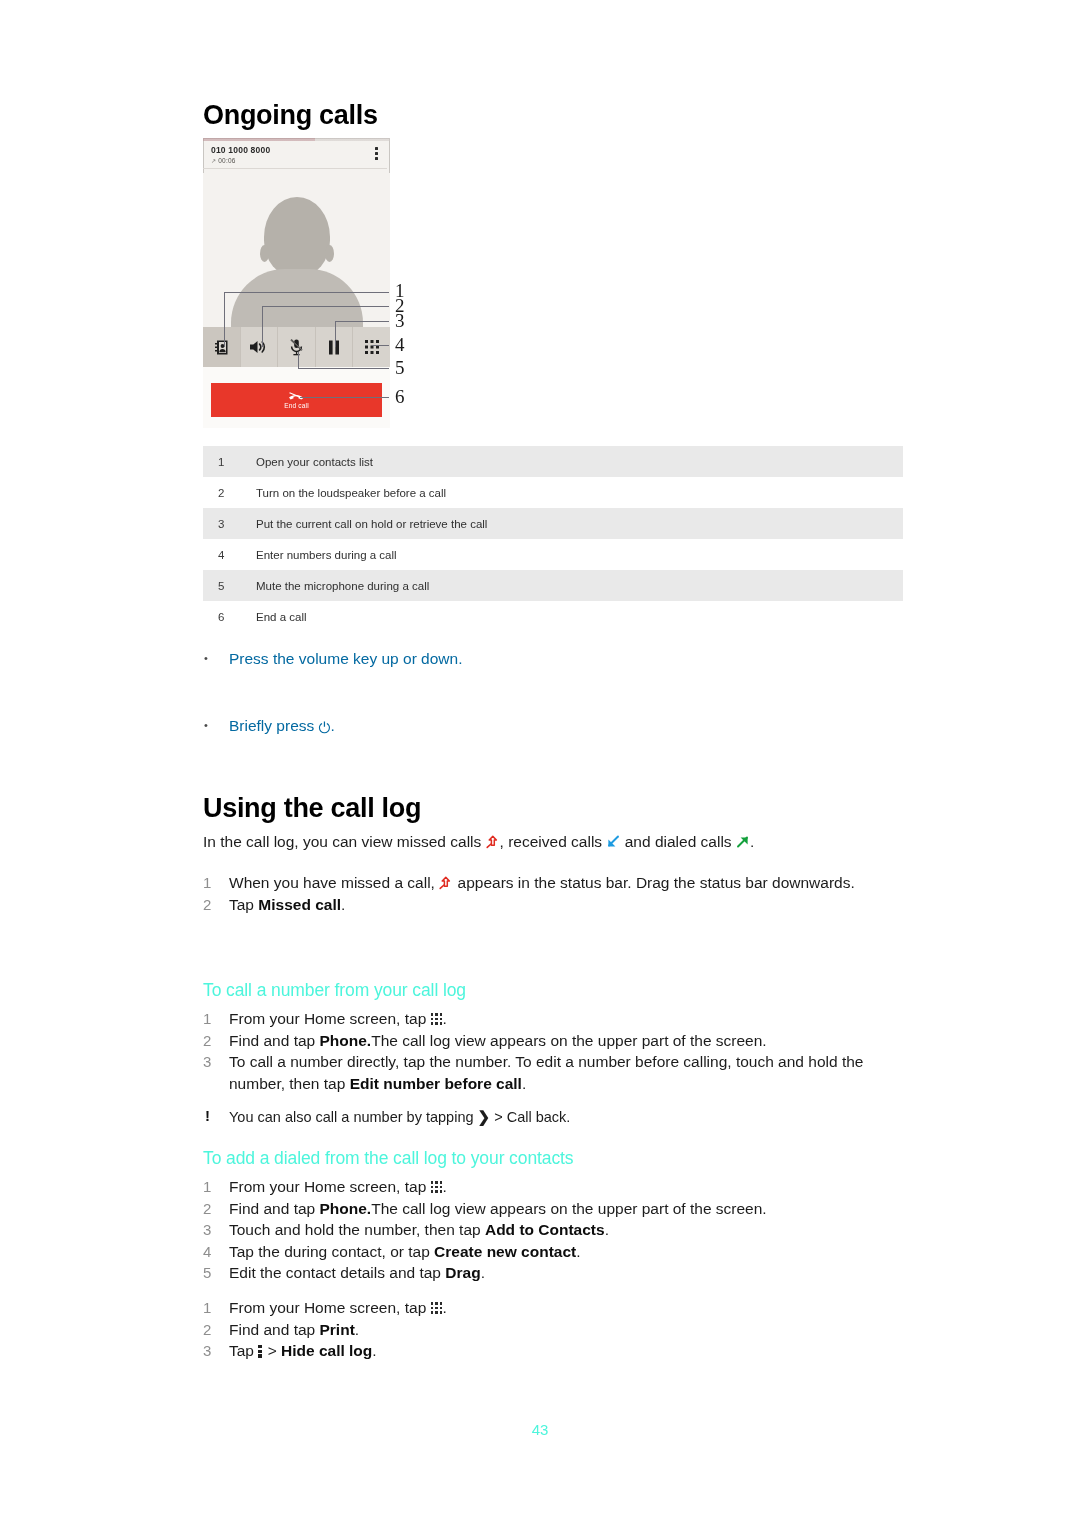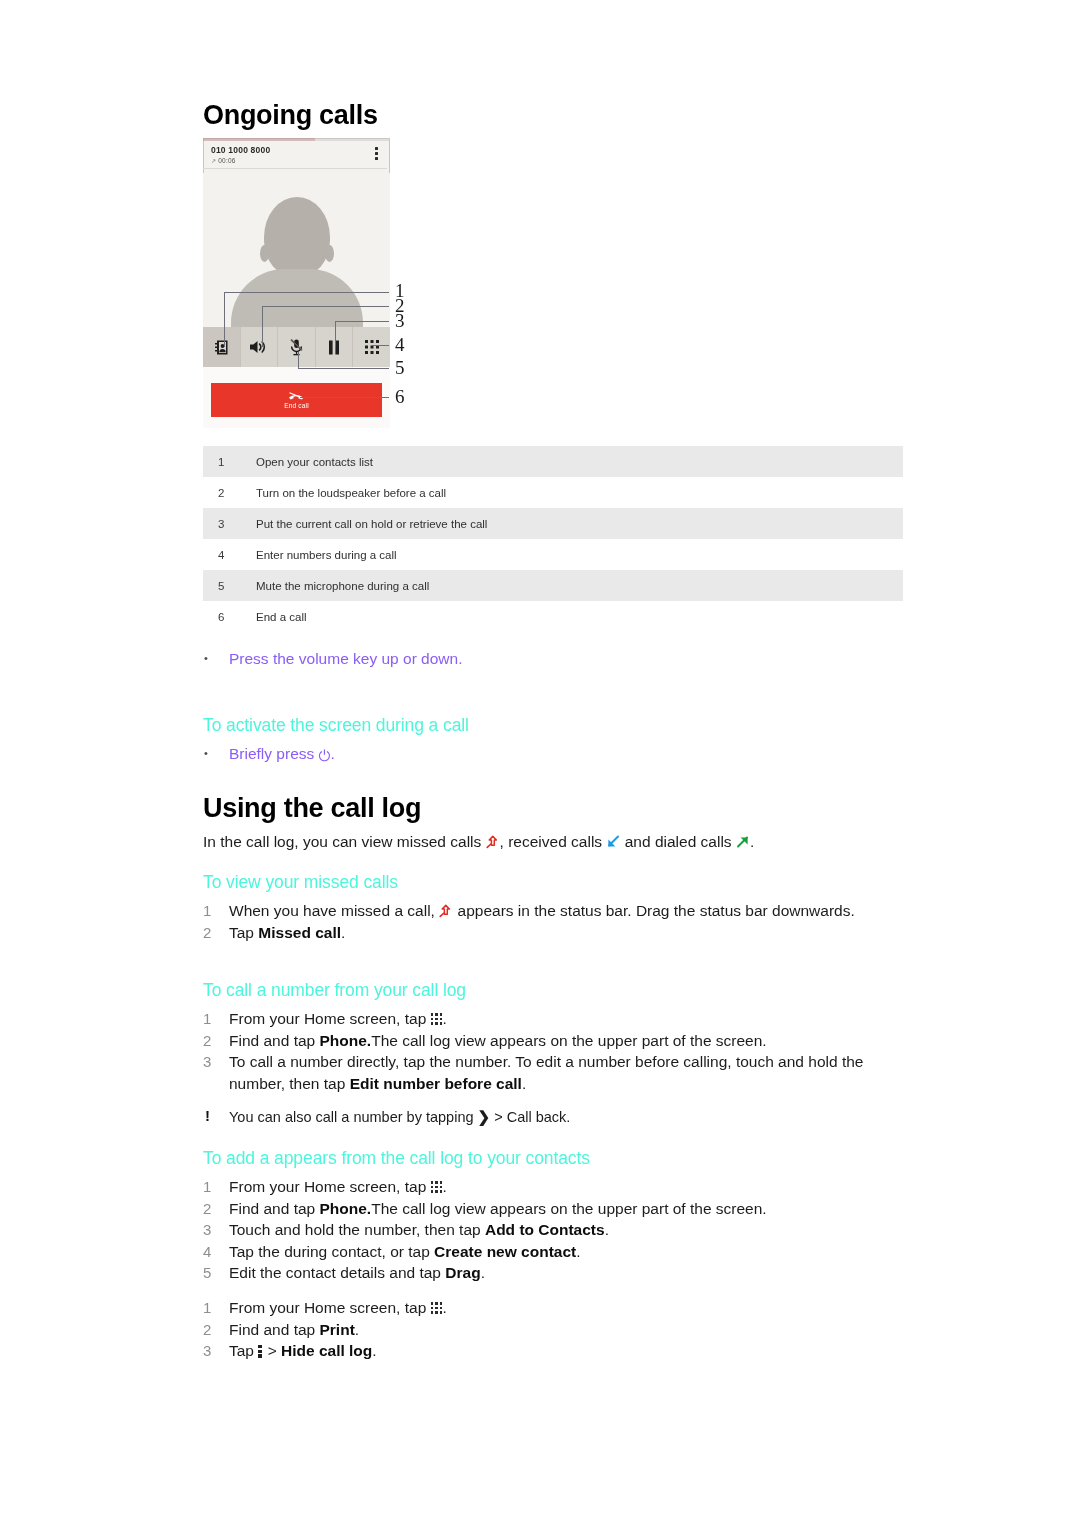--- a/index.html
+++ b/index.html
@@ -169,21 +169,21 @@
   }
   .ref-table td.num { width: 53px; padding-left: 15px; color: #3a3a3a; }
   .ref-table td.desc { padding-left: 0; }
 
   
   .proc { position: absolute; left: 203px; width: 700px; }
   .proc .h3 { margin-bottom: 7px; }
 
   .bullet-item {
     position: relative;
-    font-size: 15.5px; color: #8b5cf6;
+    font-size: 15.5px; color: #0369a1;
     line-height: 22px;
     padding-left: 26px;
     margin: 0;
   }
   .bullet-item::before {
     content: "\2022";
     position: absolute; left: 1px; top: -1px;
     font-size: 11px; color: #4a4a4a;
   }
 
@@ -395,21 +395,20 @@
           <td class="desc">End a call</td>
         </tr>
       </tbody>
   </table>
 
   <div class="proc" style="top:648px;">
     <p class="bullet-item">Press the volume key up or down.</p>
   </div>
 
   <div class="proc" style="top:715px;">
-    <div class="h3">To activate the screen during a call</div>
     <p class="bullet-item">
       <span>Briefly press</span>
       <span class="ic" style="font-size:15px;">⏻</span><span>.</span>
     </p>
   </div>
 
   <h1 id="using-call-log-heading" class="h1">Using the call log</h1>
 
   <div class="proc" style="top:831px;">
     <p style="margin:0; font-size:15.5px; line-height:22px; color:#1c1c1c;">
@@ -424,21 +423,20 @@
       </svg>
       <span>and dialed calls</span>
       <svg class="ic" width="14" height="14" viewBox="0 0 14 14">
         <path d="M2 11.5 11 2.5" stroke="#14A03C" stroke-width="1.9" stroke-linecap="round"></path>
         <path d="M11.6 9.4v-7h-7" fill="#14A03C"></path>
       </svg><span>.</span>
     </p>
   </div>
 
   <div class="proc" style="top:872px;">
-    <div class="h3">To view your missed calls</div>
     <ol class="steps">
       <li>
         <span>When you have missed a call,</span>
         <svg class="ic" width="14" height="14" viewBox="0 0 14 14">
           <path d="M6.8 1.4 10.4 5H8.3v5.2H5.4V5H3.2z" fill="none" stroke="#E02B20" stroke-width="1.5" stroke-linejoin="round"></path>
           <path d="M1.2 12.4 5 9" stroke="#E02B20" stroke-width="1.6" stroke-linecap="round"></path>
         </svg>
         <span>appears in the status bar. Drag the status bar downwards.</span>
       </li>
       <li>
@@ -470,21 +468,21 @@
     </ol>
     <p class="note" style="margin-top:12px;">
       <span class="bang">!</span>
       <span>You can also call a number by tapping</span>
       <span class="ic-chev">❯</span>
       <span>&gt; Call back.</span>
     </p>
   </div>
 
   <div class="proc" style="top:1148px;">
-    <div class="h3">To add a appears from the call log to your contacts</div>
+    <div class="h3">To add a dialed from the call log to your contacts</div>
     <ol class="steps">
       <li>
         <span>From your Home screen, tap</span>
         <span class="ic ic-grid">
           <i style="left:0;top:0"></i><i style="left:4.7px;top:0"></i><i style="left:9.4px;top:0"></i>
           <i style="left:0;top:4.7px"></i><i style="left:4.7px;top:4.7px"></i><i style="left:9.4px;top:4.7px"></i>
           <i style="left:0;top:9.4px"></i><i style="left:4.7px;top:9.4px"></i><i style="left:9.4px;top:9.4px"></i>
         </span><span>.</span>
       </li>
       <li>
@@ -524,14 +522,15 @@
         <span>Tap</span>
         <span class="ic ic-vdots">
           <i style="top:1px"></i><i style="top:5.6px"></i><i style="top:10.2px"></i>
         </span>
         <span>&gt;</span>
         <b>Hide call log</b><span>.</span>
       </li>
     </ol>
   </div>
 
+  <div class="page-number">43</div>
 
 </div>
 
 </body></html>

